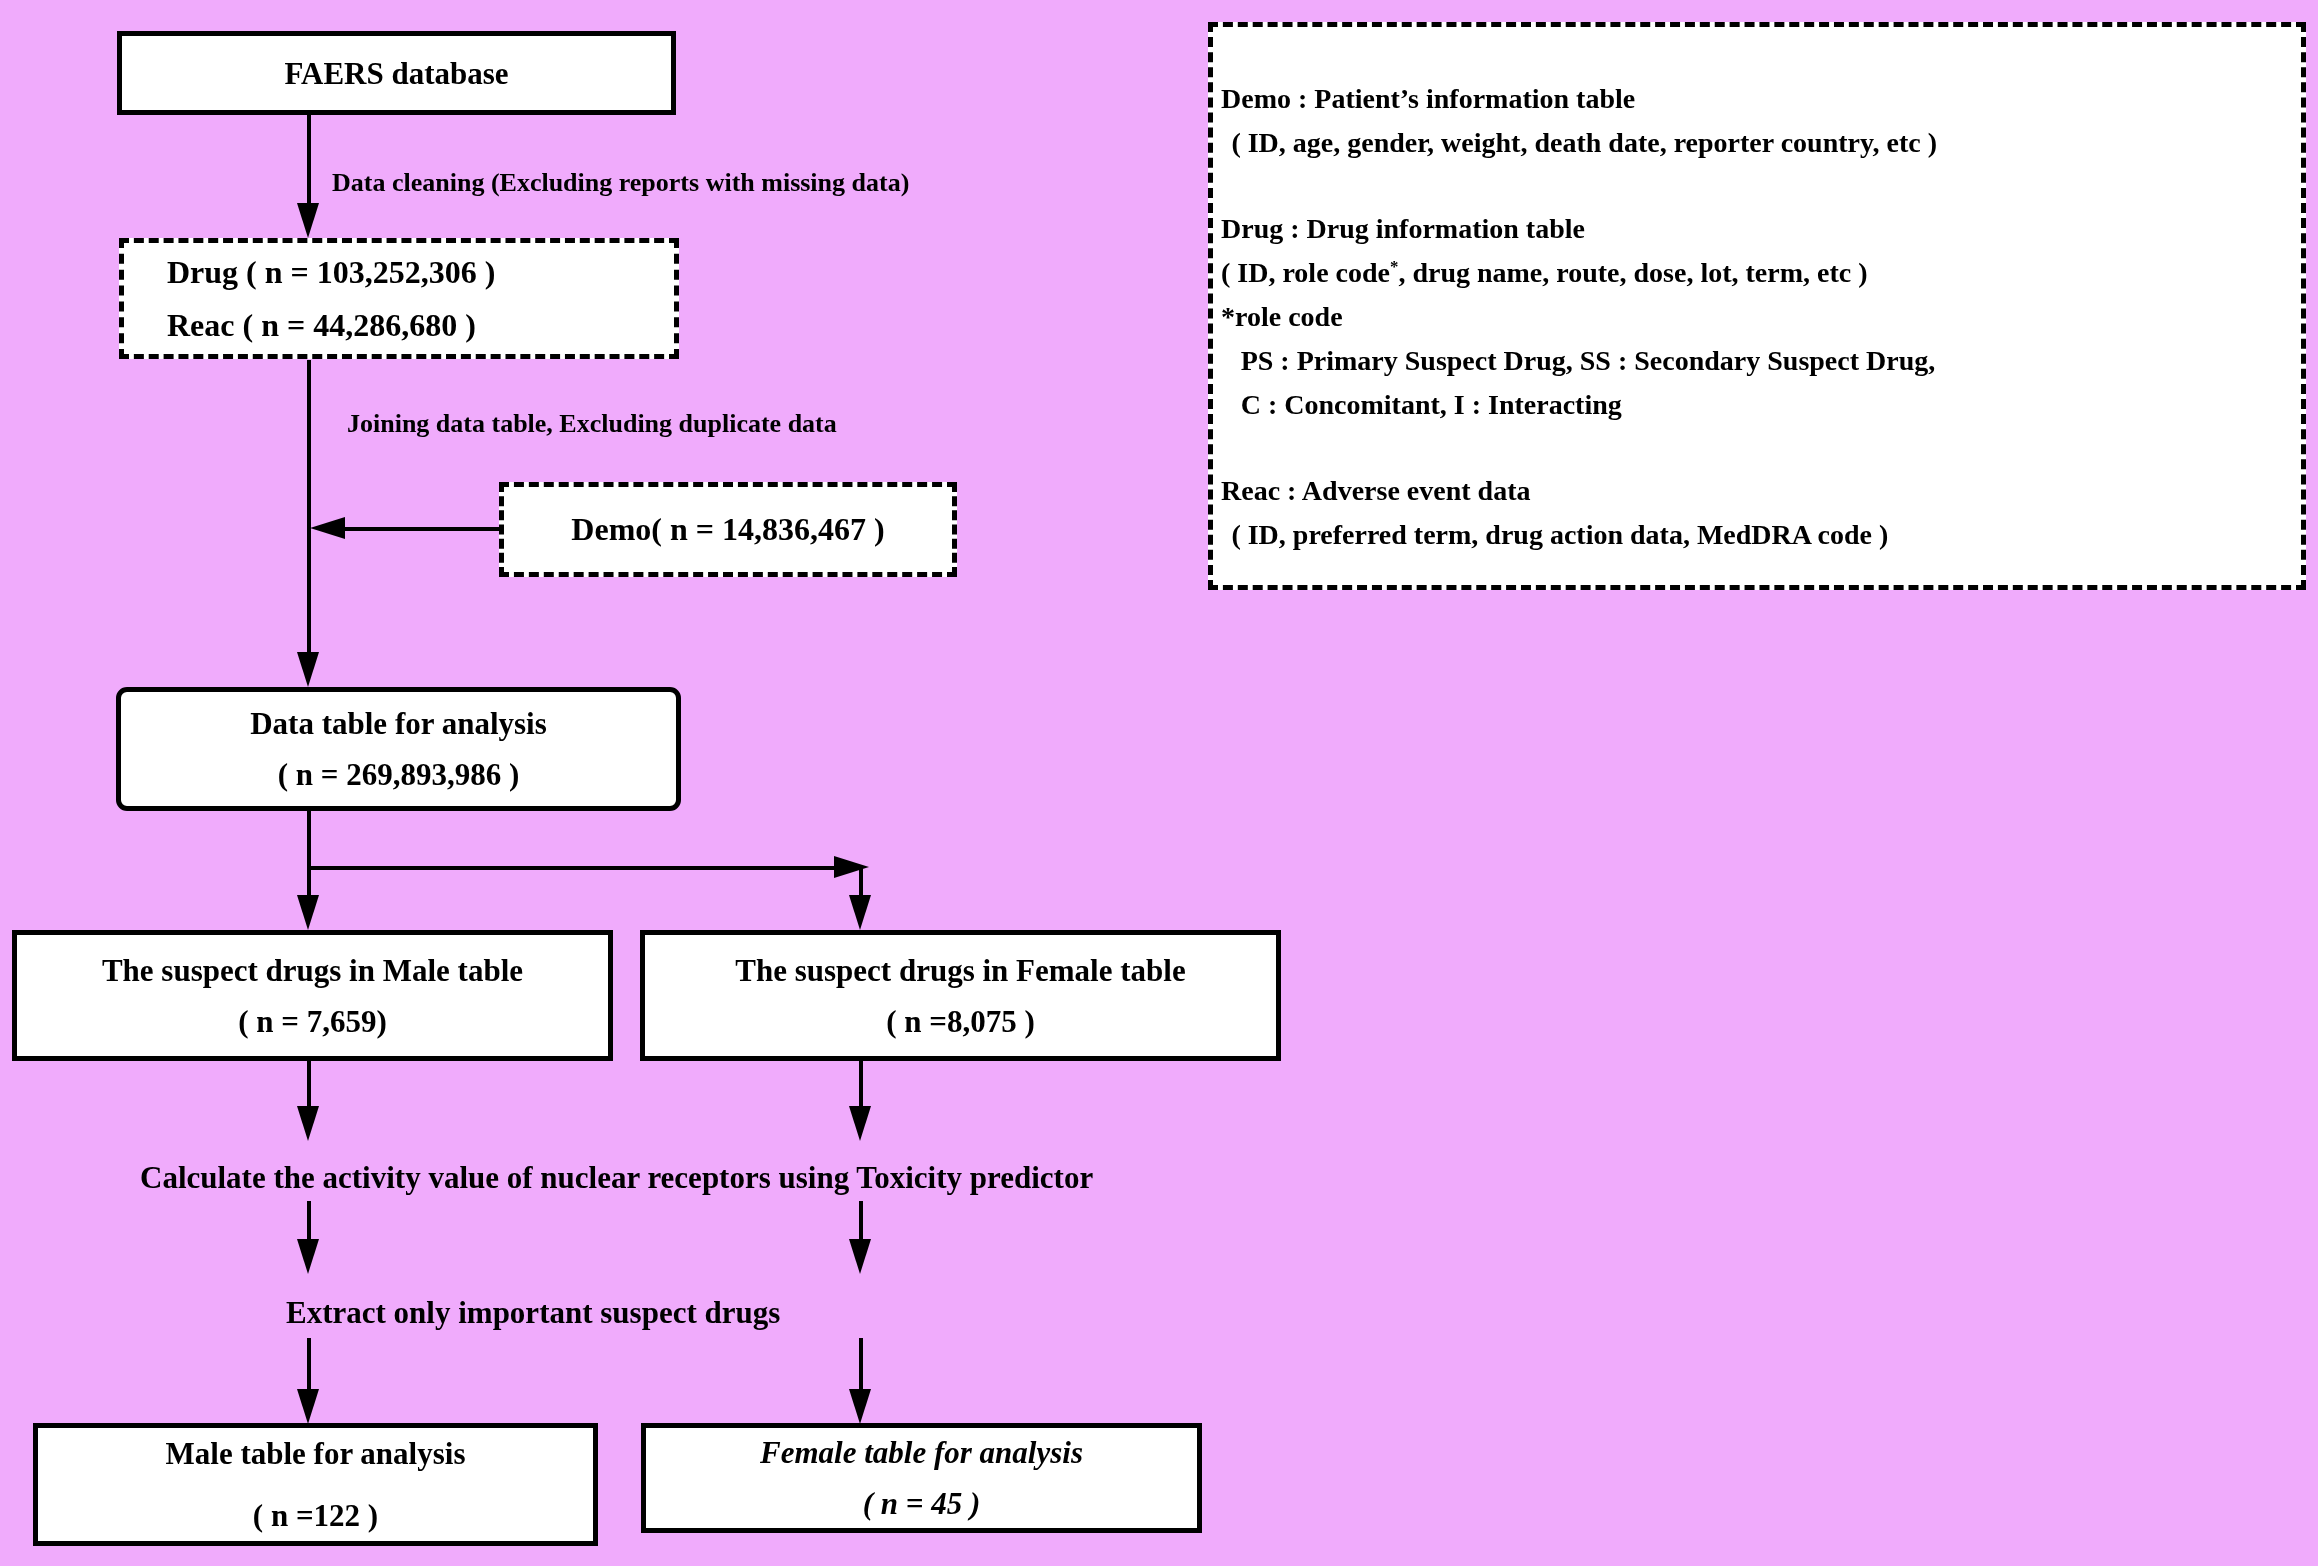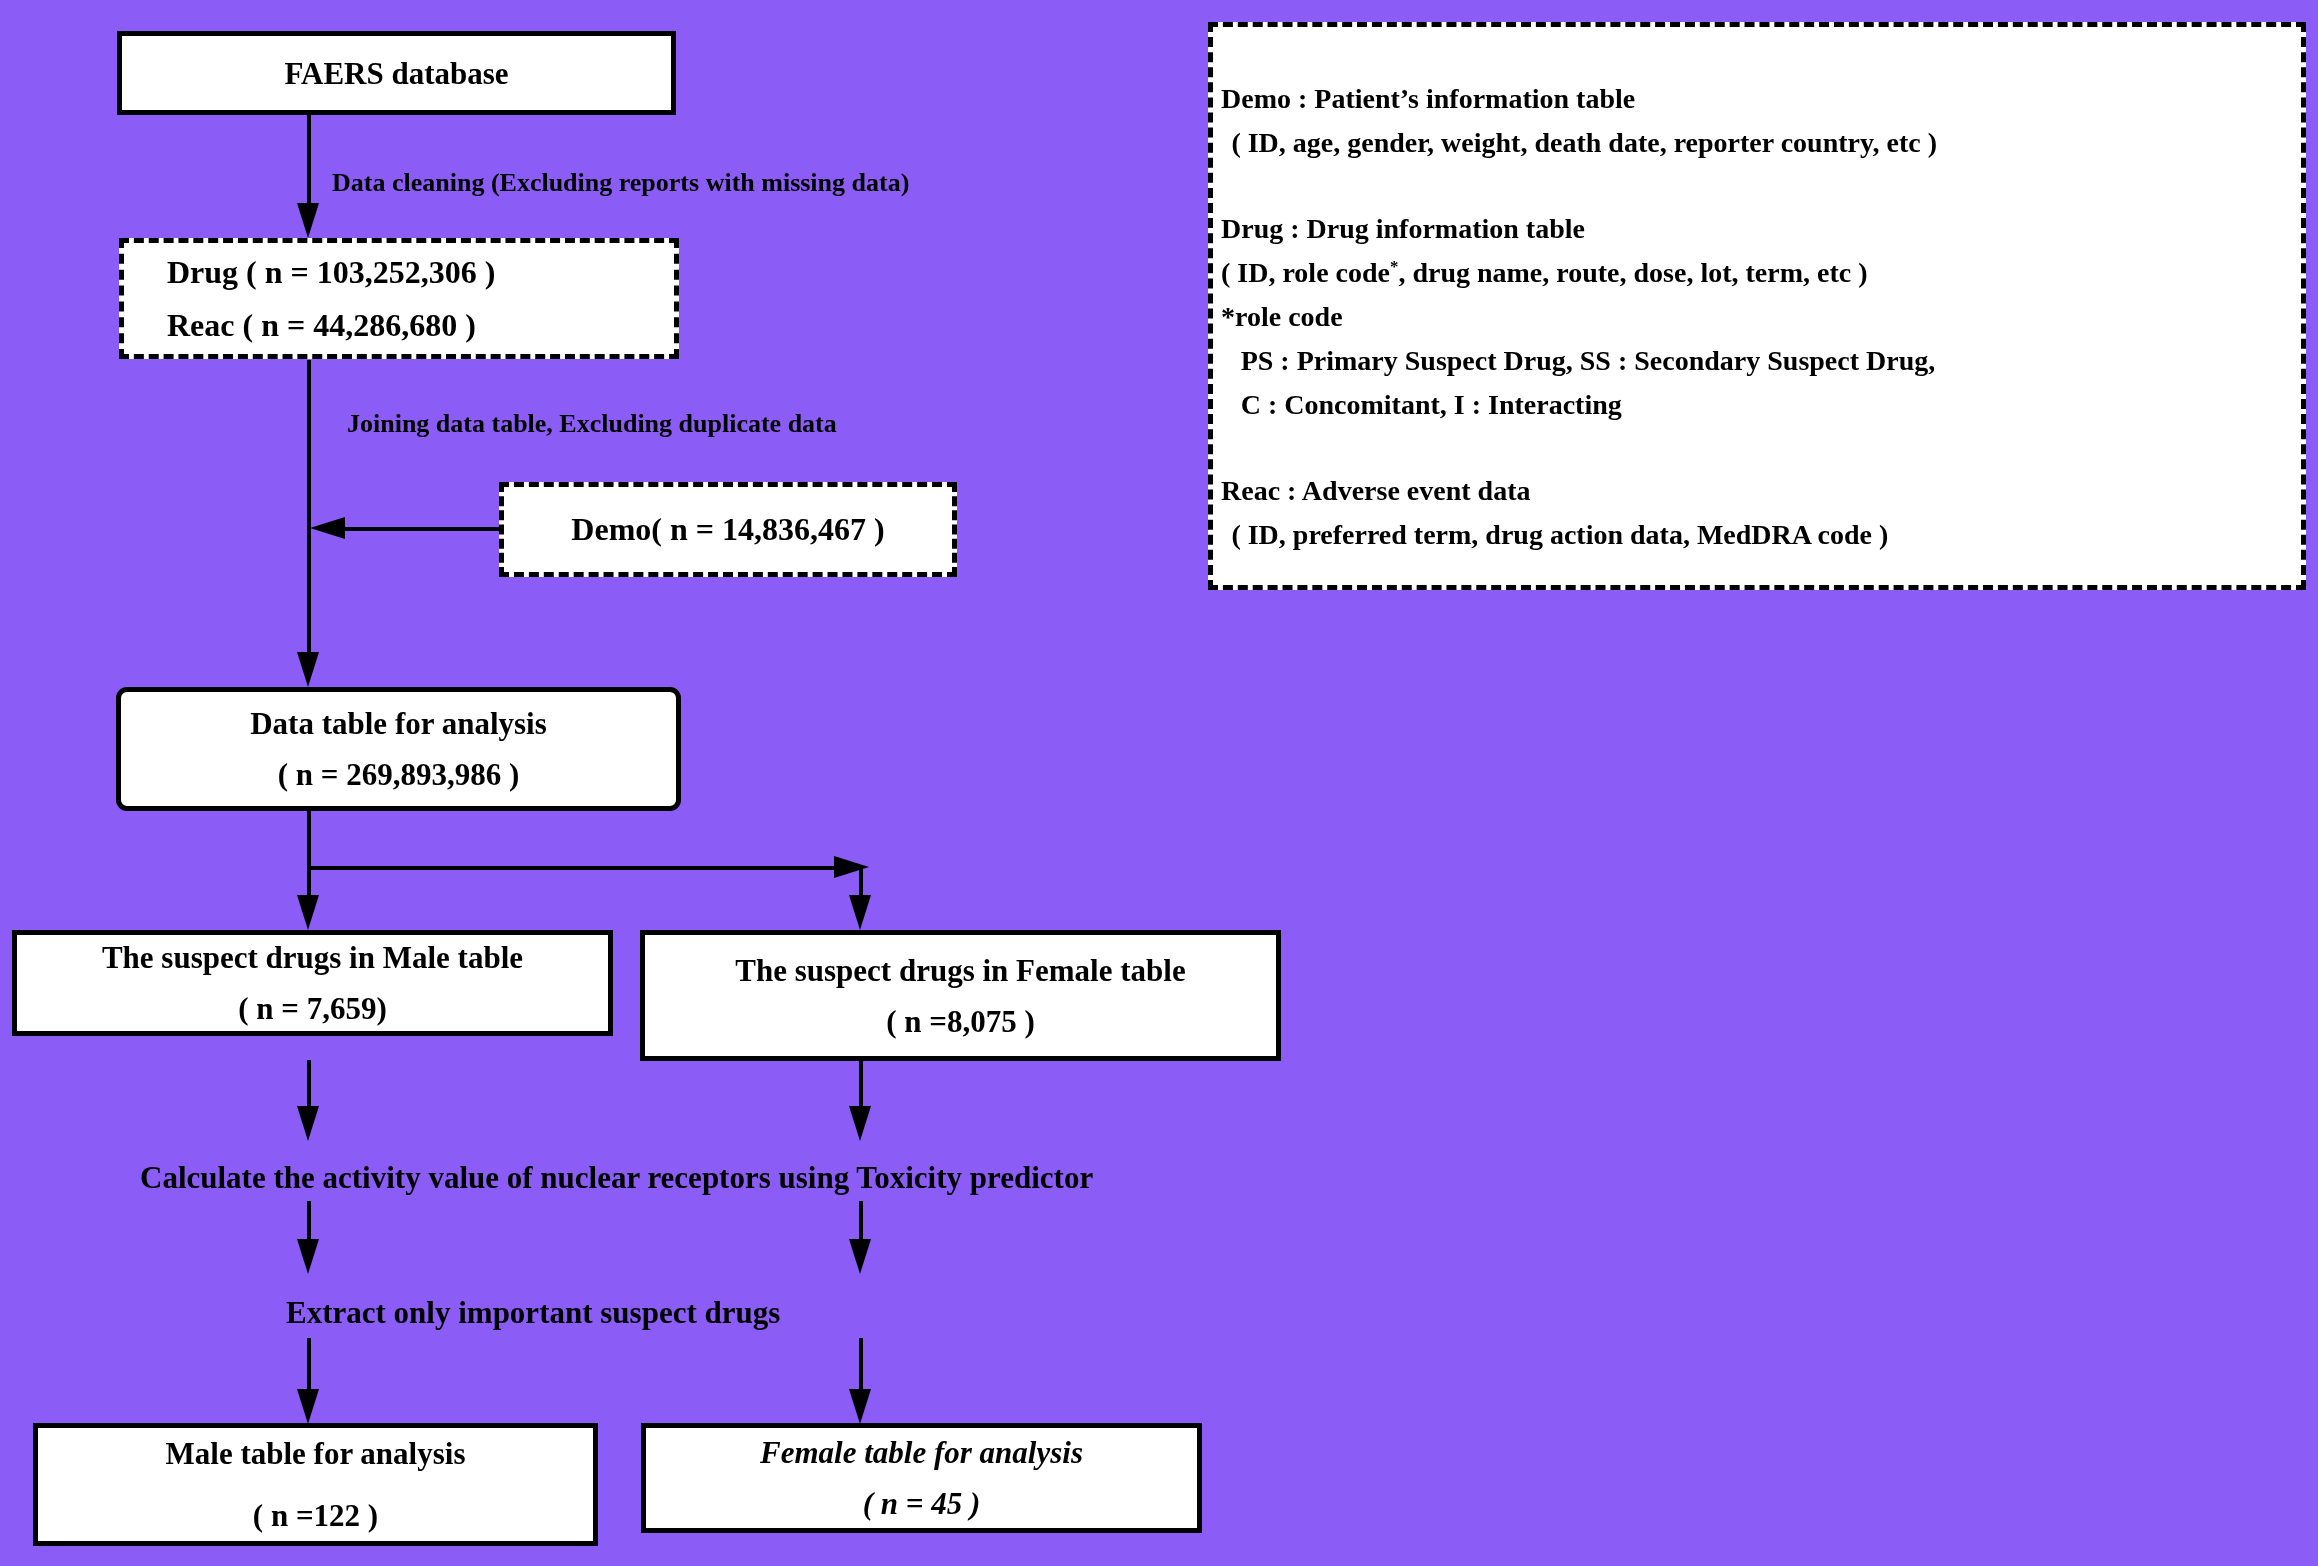--- a/index.html
+++ b/index.html
@@ -1,20 +1,20 @@
 <!DOCTYPE html>
 <html style="font-size:9.2px"><head>
 <meta charset="utf-8">
 <style>
   html, body { margin: 0; padding: 0; background: #ffffff; }
   #canvas {
     position: relative;
     width: 2319px;
     height: 1567px;
-    background: #8b5cf6;
+    background: #f0abfc;
     font-family: "Liberation Serif", "DejaVu Serif", serif;
     font-weight: bold;
     color: #000000;
     overflow: hidden;
   }
   .solid-box {
     position: absolute;
     border: 5.2px solid #000000;
     background: #ffffff;
     box-sizing: border-box;
@@ -75,21 +75,21 @@
   #line-demo { left: 343px; top: 527px; width: 156px; }
   #head-demo { left: 310px; top: 517px; }
   #box-datatable { left: 116px; top: 687px; width: 565px; height: 124px; border-radius: 11px; }
   #line-c { left: 307px; top: 811px; height: 58px; }
   #line-d { left: 307px; top: 866px; width: 528px; }
   #head-d { left: 834px; top: 856px; }
   #line-e { left: 859px; top: 868px; height: 30px; }
   #head-e { left: 849px; top: 895px; }
   #line-f { left: 307px; top: 869px; height: 28px; }
   #head-f { left: 297px; top: 895px; }
-  #box-male-suspect { left: 12px; top: 930px; width: 601px; height: 106px; }
+  #box-male-suspect { left: 12px; top: 930px; width: 601px; height: 131px; }
   #box-female-suspect { left: 640px; top: 930px; width: 641px; height: 131px; }
   #line-g { left: 307px; top: 1060px; height: 49px; }
   #head-g { left: 297px; top: 1106px; }
   #line-h { left: 859px; top: 1060px; height: 49px; }
   #head-h { left: 849px; top: 1106px; }
   #label-calc { left: 140px; top: 1160px; font-size: 31px; }
   #line-i { left: 307px; top: 1201px; height: 40px; }
   #head-i { left: 297px; top: 1239px; }
   #line-j { left: 859px; top: 1201px; height: 40px; }
   #head-j { left: 849px; top: 1239px; }

